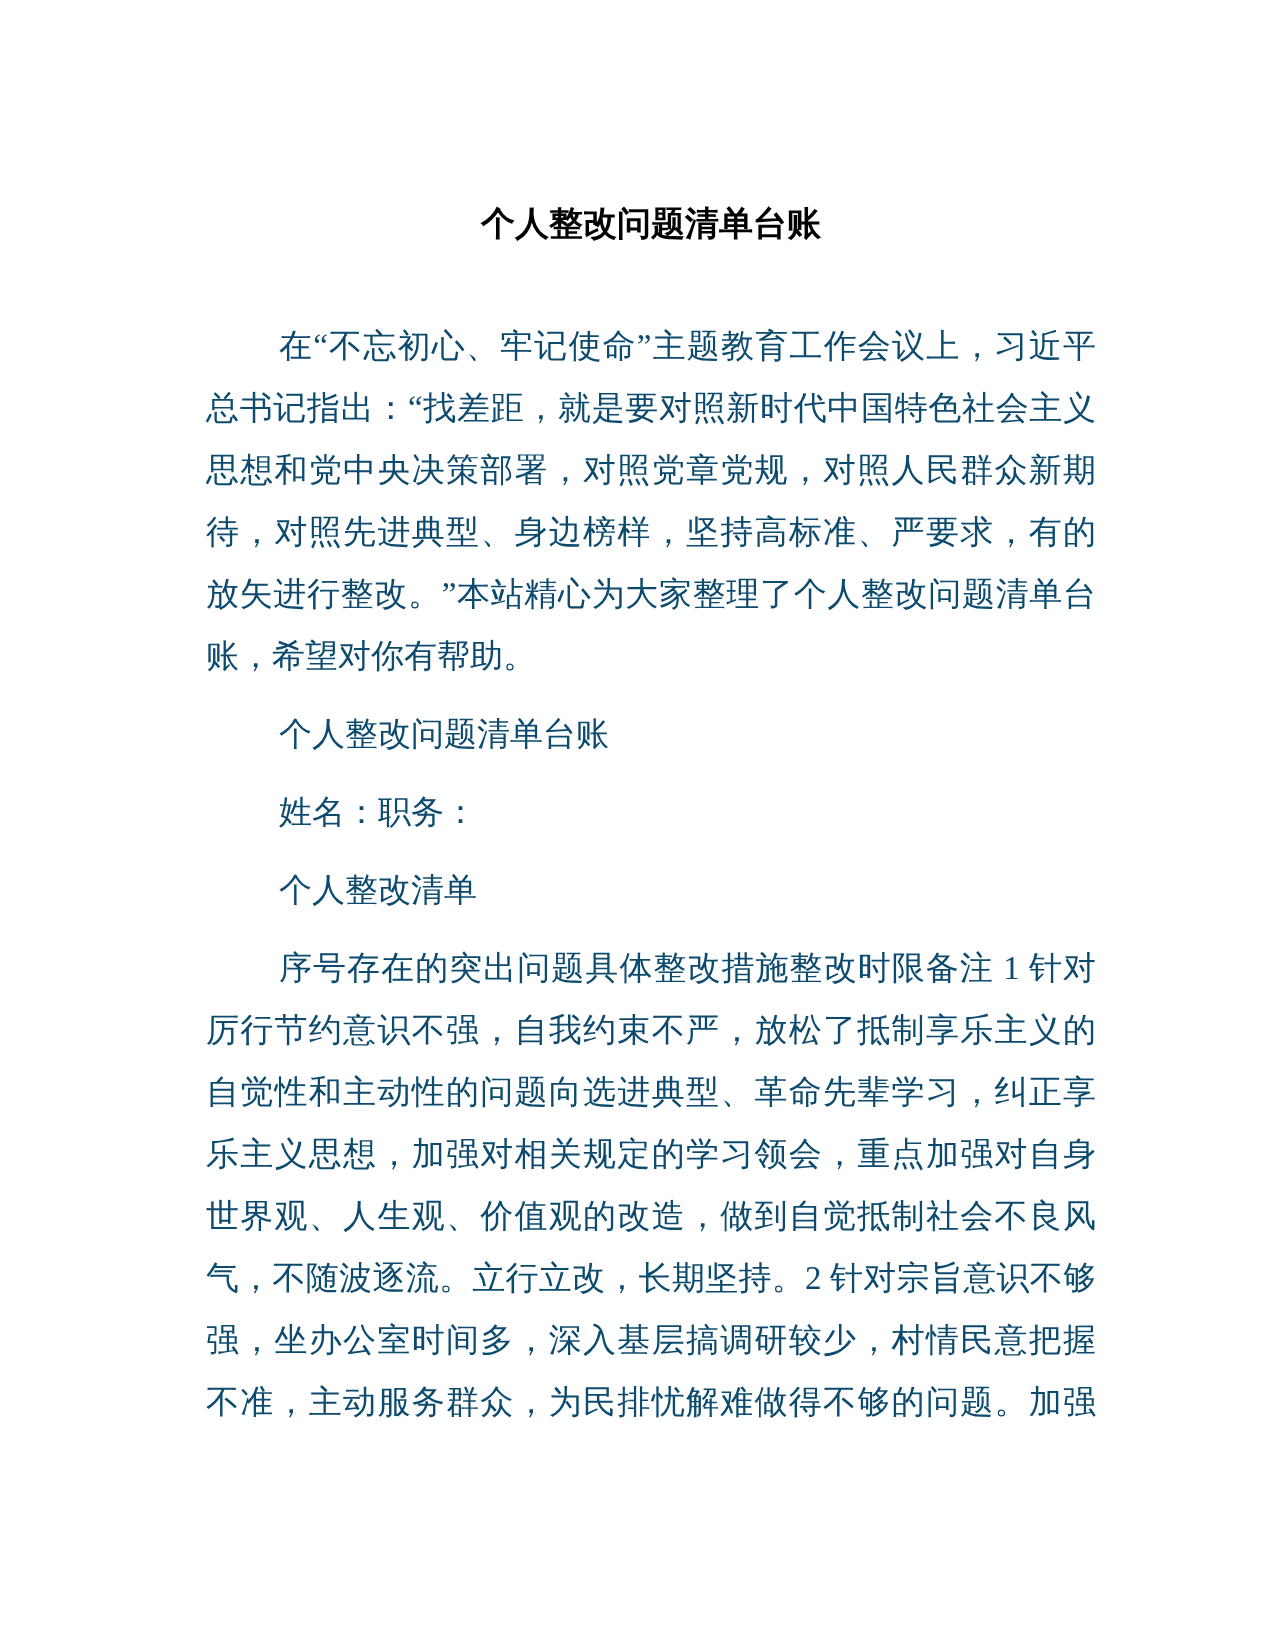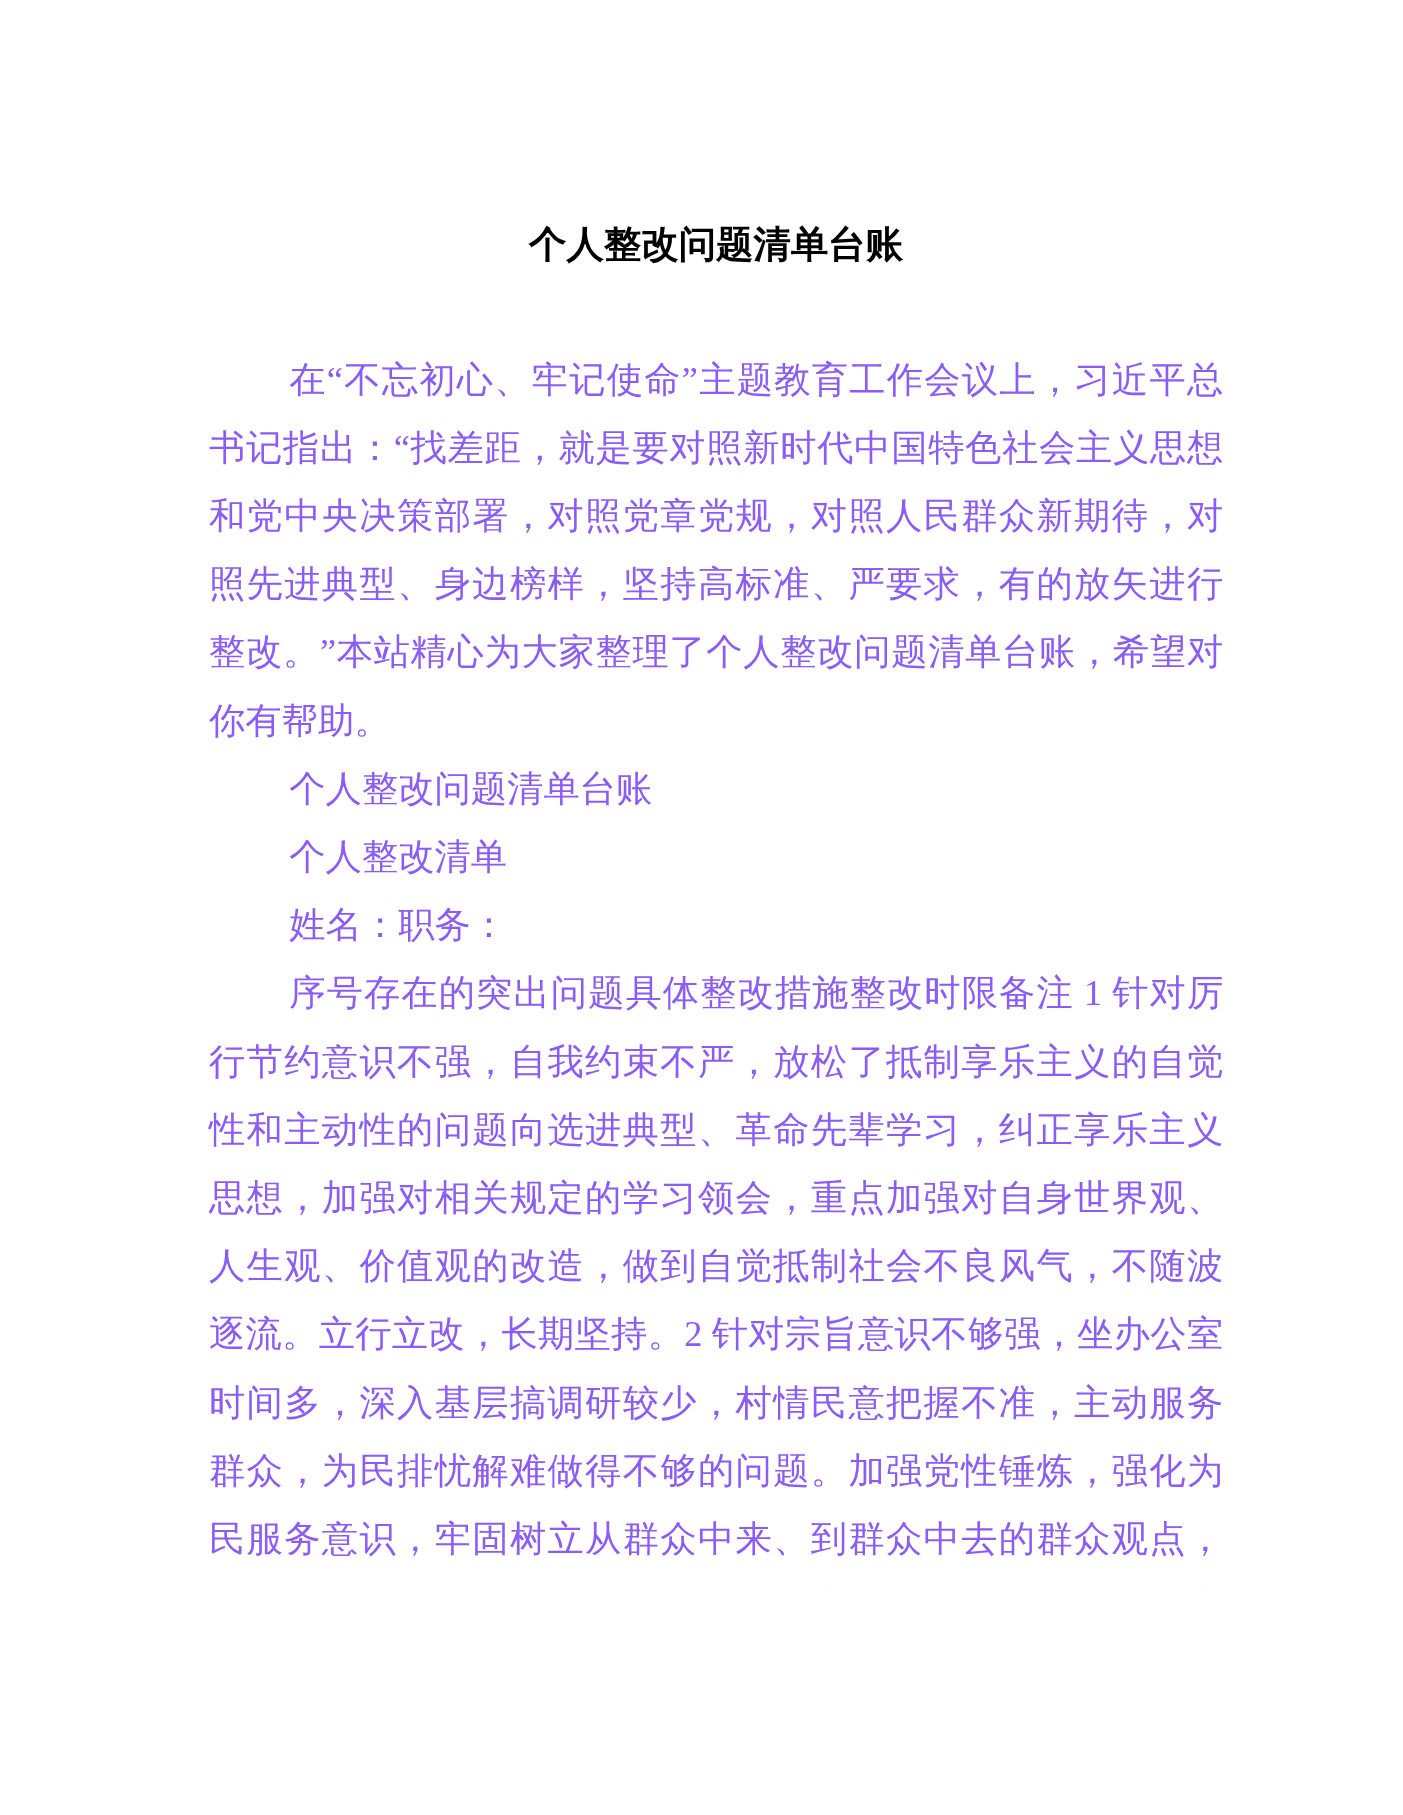--- a/index.html
+++ b/index.html
@@ -24,36 +24,36 @@
     font-size: 34px;
     line-height: 55px;
     text-align: center;
     color: #000000;
   }
   .doc-body {
     margin-top: 64px;
     width: 922px;
   }
   .para {
-    margin: 0;
+    margin: 16px;
     font-family: "Liberation Serif", "DejaVu Serif", serif;
     font-size: 33px;
     line-height: 62px;
-    color: #8b5cf6;
+    color: #0c4a6e;
     text-align: justify;
     text-justify: inter-ideograph;
     text-indent: 73px;
   }
 </style>
 </head>
 <body>
 
 <div class="page">
   <h1 class="doc-title">个人整改问题清单台账</h1>
 
   <div class="doc-body">
     <p class="para">在“不忘初心、牢记使命”主题教育工作会议上，习近平总书记指出：“找差距，就是要对照新时代中国特色社会主义思想和党中央决策部署，对照党章党规，对照人民群众新期待，对照先进典型、身边榜样，坚持高标准、严要求，有的放矢进行整改。”本站精心为大家整理了个人整改问题清单台账，希望对你有帮助。</p>
     <p class="para">个人整改问题清单台账</p>
+    <p class="para">姓名：职务：</p>
     <p class="para">个人整改清单</p>
-    <p class="para">姓名：职务：</p>
     <p class="para">序号存在的突出问题具体整改措施整改时限备注 1 针对厉行节约意识不强，自我约束不严，放松了抵制享乐主义的自觉性和主动性的问题向选进典型、革命先辈学习，纠正享乐主义思想，加强对相关规定的学习领会，重点加强对自身世界观、人生观、价值观的改造，做到自觉抵制社会不良风气，不随波逐流。立行立改，长期坚持。2 针对宗旨意识不够强，坐办公室时间多，深入基层搞调研较少，村情民意把握不准，主动服务群众，为民排忧解难做得不够的问题。加强党性锤炼，强化为民服务意识，牢固树立从群众中来、到群众中去的群众观点，按照陇把镇领导干部挂钩联系村社制度要求，每月坚持到村寨走访调研 5 天，准确把握村情民意。改进调查分析方式方法，到基层调研要深入了解真实情况，总结经验、分析问题、解决困难、多到困</p>
   </div>
 </div>
 
 </body></html>

